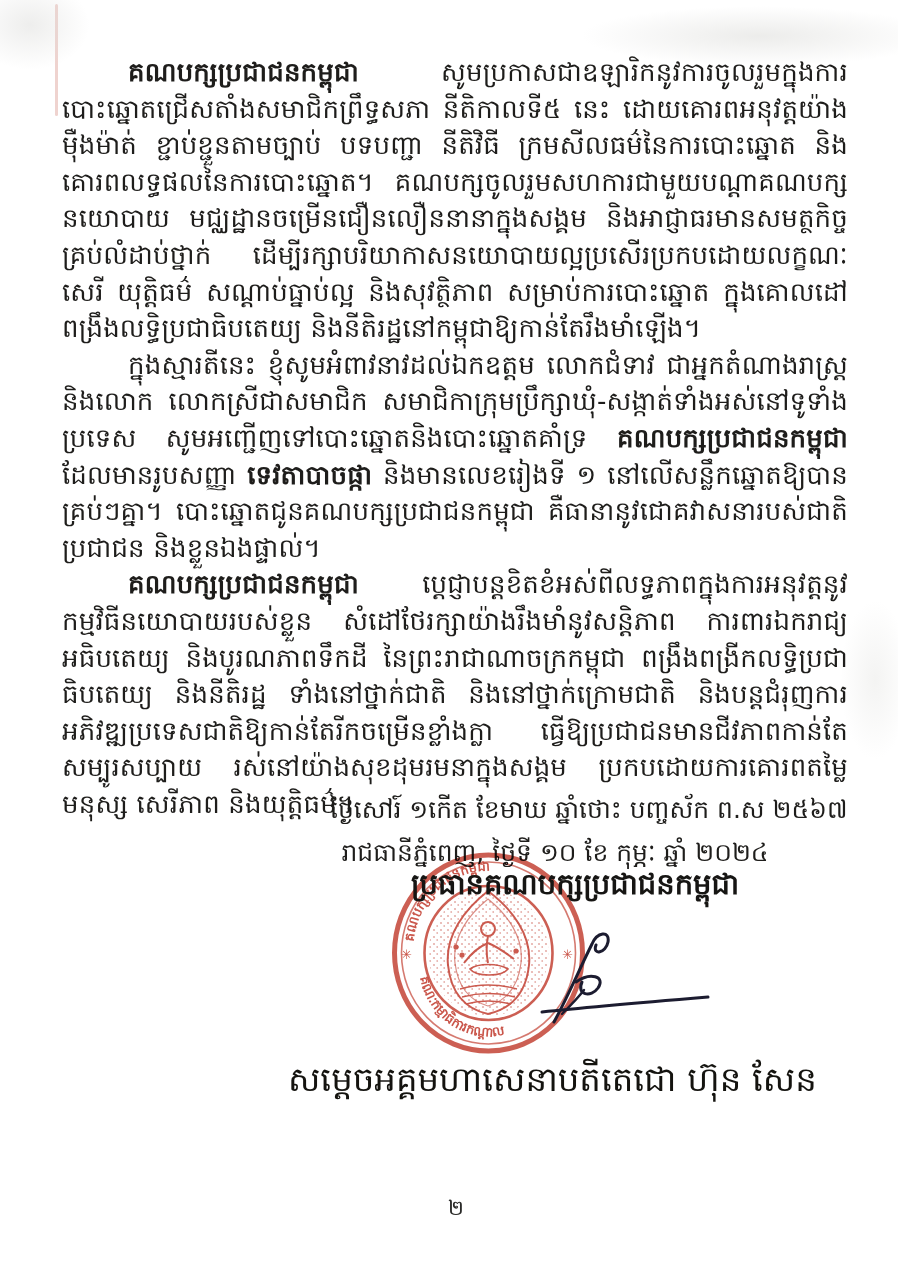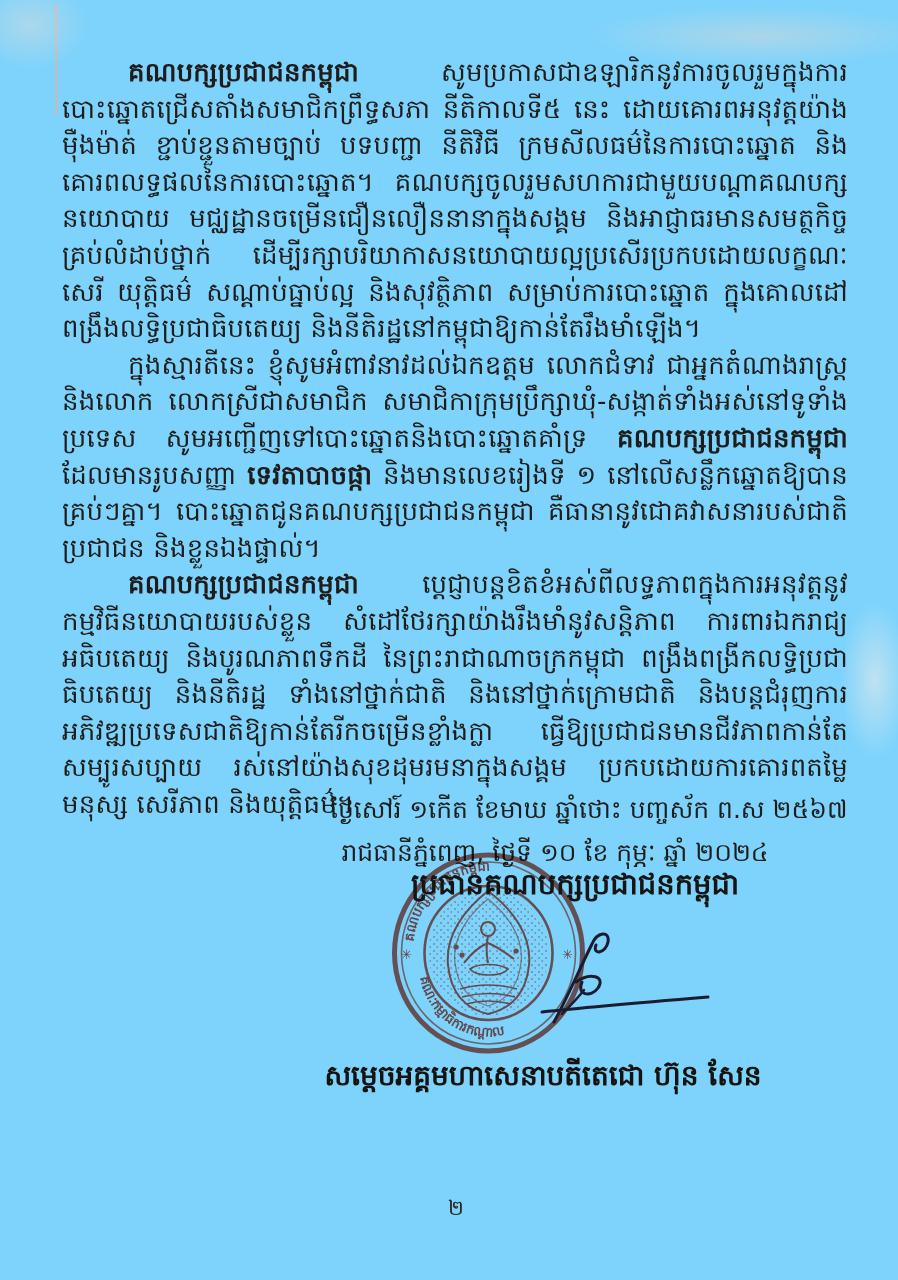--- a/index.html
+++ b/index.html
@@ -1,18 +1,18 @@
 <!DOCTYPE html>
 <html><head>
 <meta charset="utf-8">
 <style>
   html,body{margin:0;padding:0;background:#e9e9e9;}
   .page{
     position:relative;width:898px;height:1280px;margin:0 auto;
-    background:#7dd3fc;overflow:hidden;
+    background:#ffffff;overflow:hidden;
     font-family:"DejaVu Sans",sans-serif;color:#1e1d1b;
   }
   
   .artifact-pink-line{position:absolute;left:55px;top:4px;width:3px;height:112px;
     background:#e2aea8;opacity:.55;border-radius:2px;}
   .artifact-smudge-top{position:absolute;left:580px;top:6px;width:360px;height:60px;
     background:radial-gradient(ellipse at center,#d9d9d6 0%,rgba(217,217,214,0) 70%);opacity:.5;}
   .artifact-smudge-left{position:absolute;left:-30px;top:-20px;width:120px;height:90px;
     background:radial-gradient(ellipse at center,#dcdcda 0%,rgba(220,220,218,0) 70%);opacity:.5;}
   .artifact-smudge-right{position:absolute;left:840px;top:600px;width:70px;height:160px;
@@ -33,21 +33,21 @@
   .signer-title{
     position:absolute;left:340px;top:866px;width:470px;
     font-size:29px;font-weight:bold;text-align:center;white-space:nowrap;
     color:#161513;z-index:3;
   }
   .seal{position:absolute;left:390px;top:851px;width:197px;height:204px;
     opacity:.88;mix-blend-mode:multiply;z-index:2;}
   .signature{position:absolute;left:518px;top:918px;width:200px;height:108px;z-index:4;}
   .signer-name{
     position:absolute;left:288px;top:1058px;width:510px;
-    font-size:28px;font-weight:bold;text-align:center;white-space:nowrap;
+    font-size:34px;font-weight:normal;text-align:center;white-space:nowrap;
     color:#14130f;
   }
   .page-number{
     position:absolute;left:433px;top:1194px;width:46px;
     font-size:21px;text-align:center;color:#2a2a28;
   }
 </style>
 </head>
 <body>
 

